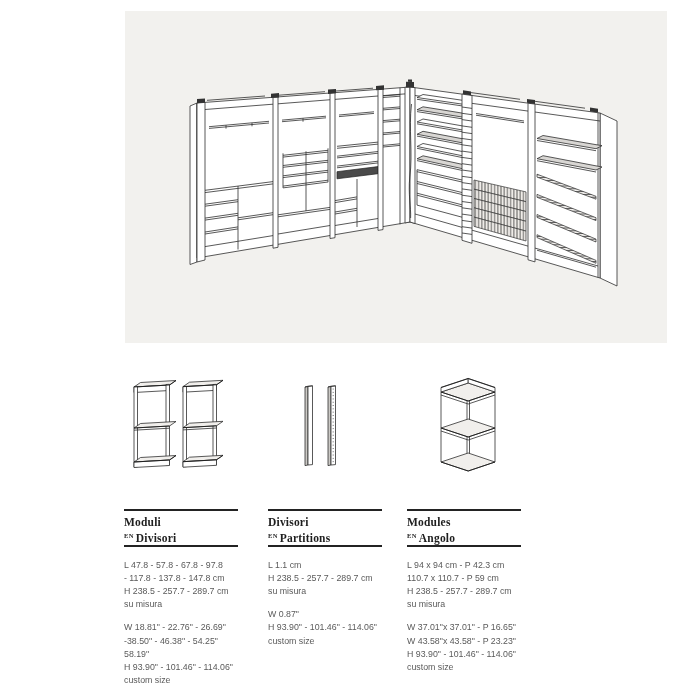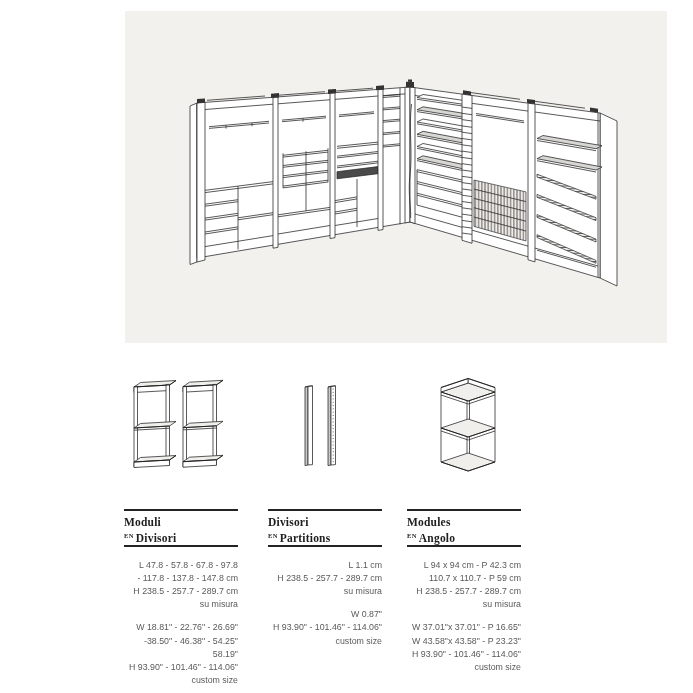--- a/index.html
+++ b/index.html
@@ -17,21 +17,21 @@
   svg .gs{fill:#d8d6d3;stroke:#2e2e2e;stroke-width:.8;}
   svg .bk{fill:#333333;stroke:none;}
   svg .dk{stroke:#151515;}
   
   .col{position:absolute;top:509px;width:114px;border-top:2px solid #232323;}
   .col .hd{padding-top:5px;border-bottom:2px solid #232323;padding-bottom:0;}
   .col h3{margin:0;font-family:"Liberation Serif",serif;font-weight:700;
           font-size:11.5px;line-height:13px;color:#1e1e1e;letter-spacing:.2px;}
   .col .en{font-size:6.5px;letter-spacing:.4px;vertical-align:3.5px;margin-right:2px;color:#1e1e1e;}
   .col .spec{margin:0 0 10px 0;font-size:8.8px;line-height:13.2px;color:#5a5a5a;
-             white-space:pre-line;letter-spacing:0;text-align:right;}
+             white-space:pre-line;letter-spacing:0;}
   .col .specs{margin-top:12px;}
   .c1{left:124px;}.c2{left:268px;}.c3{left:407px;}
 </style>
 </head>
 <body>
 
 <div class="hero">
   <svg width="542" height="332" viewBox="0 0 542 332">
     <defs>
       <pattern id="pv" width="3.2" height="6" patternUnits="userSpaceOnUse">

